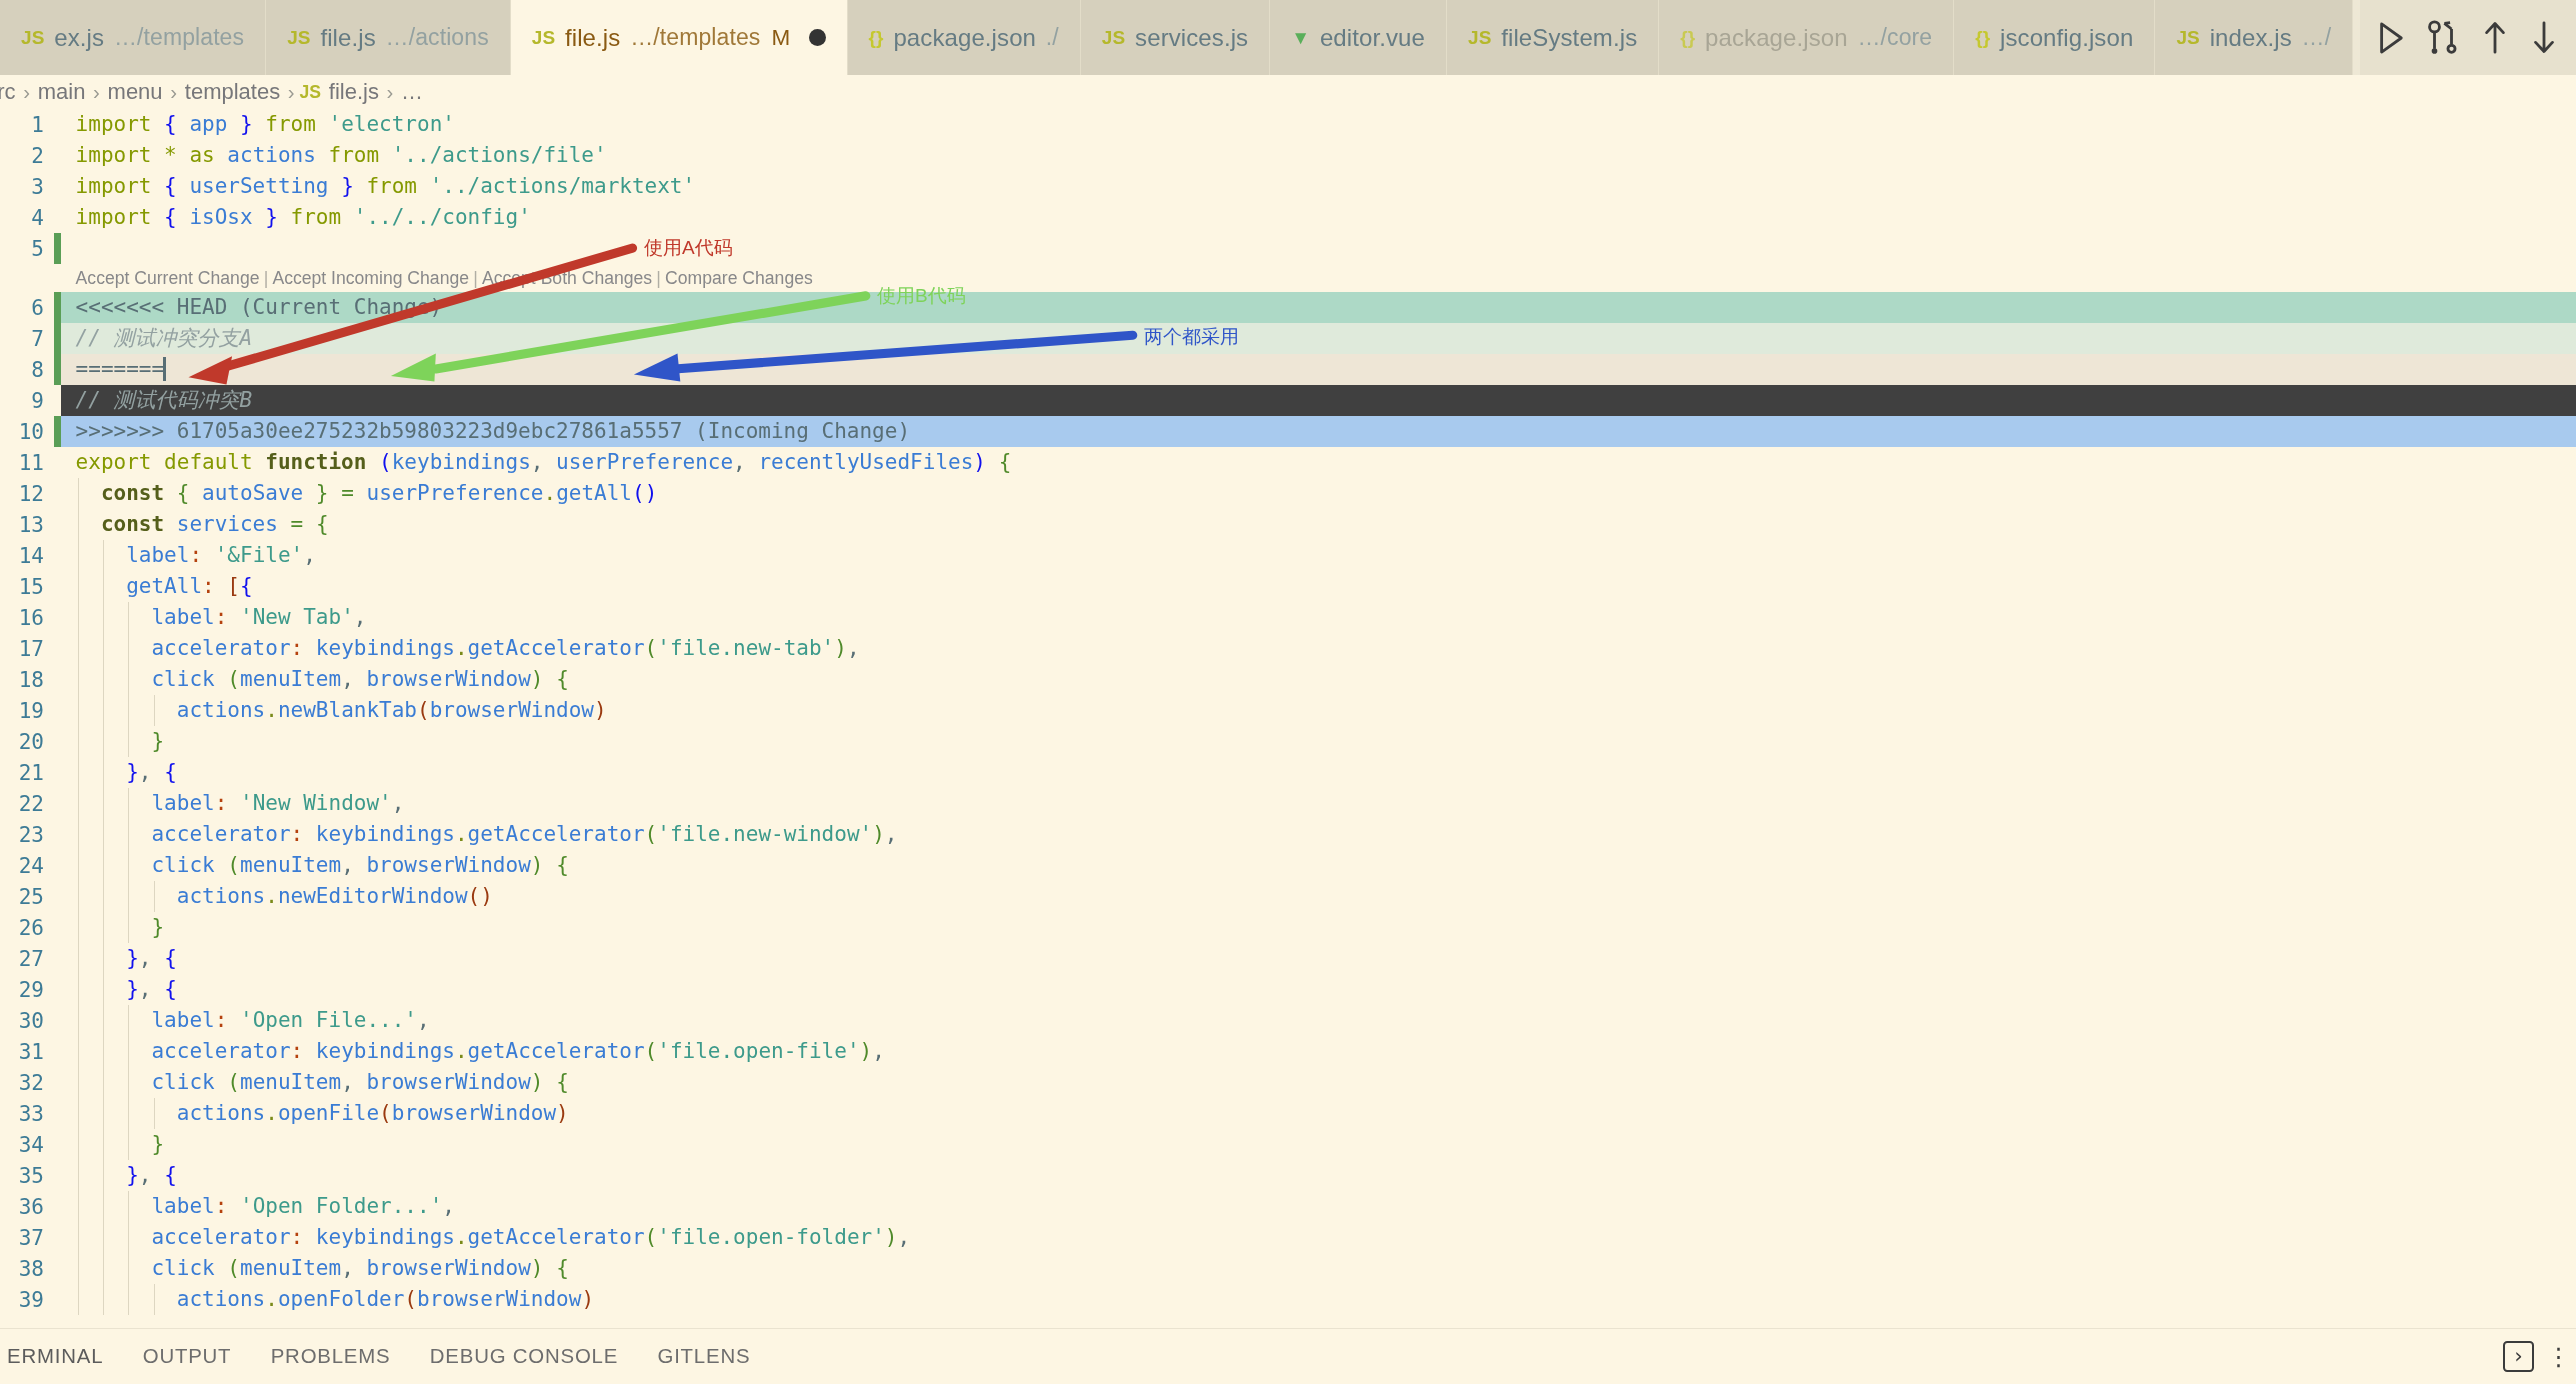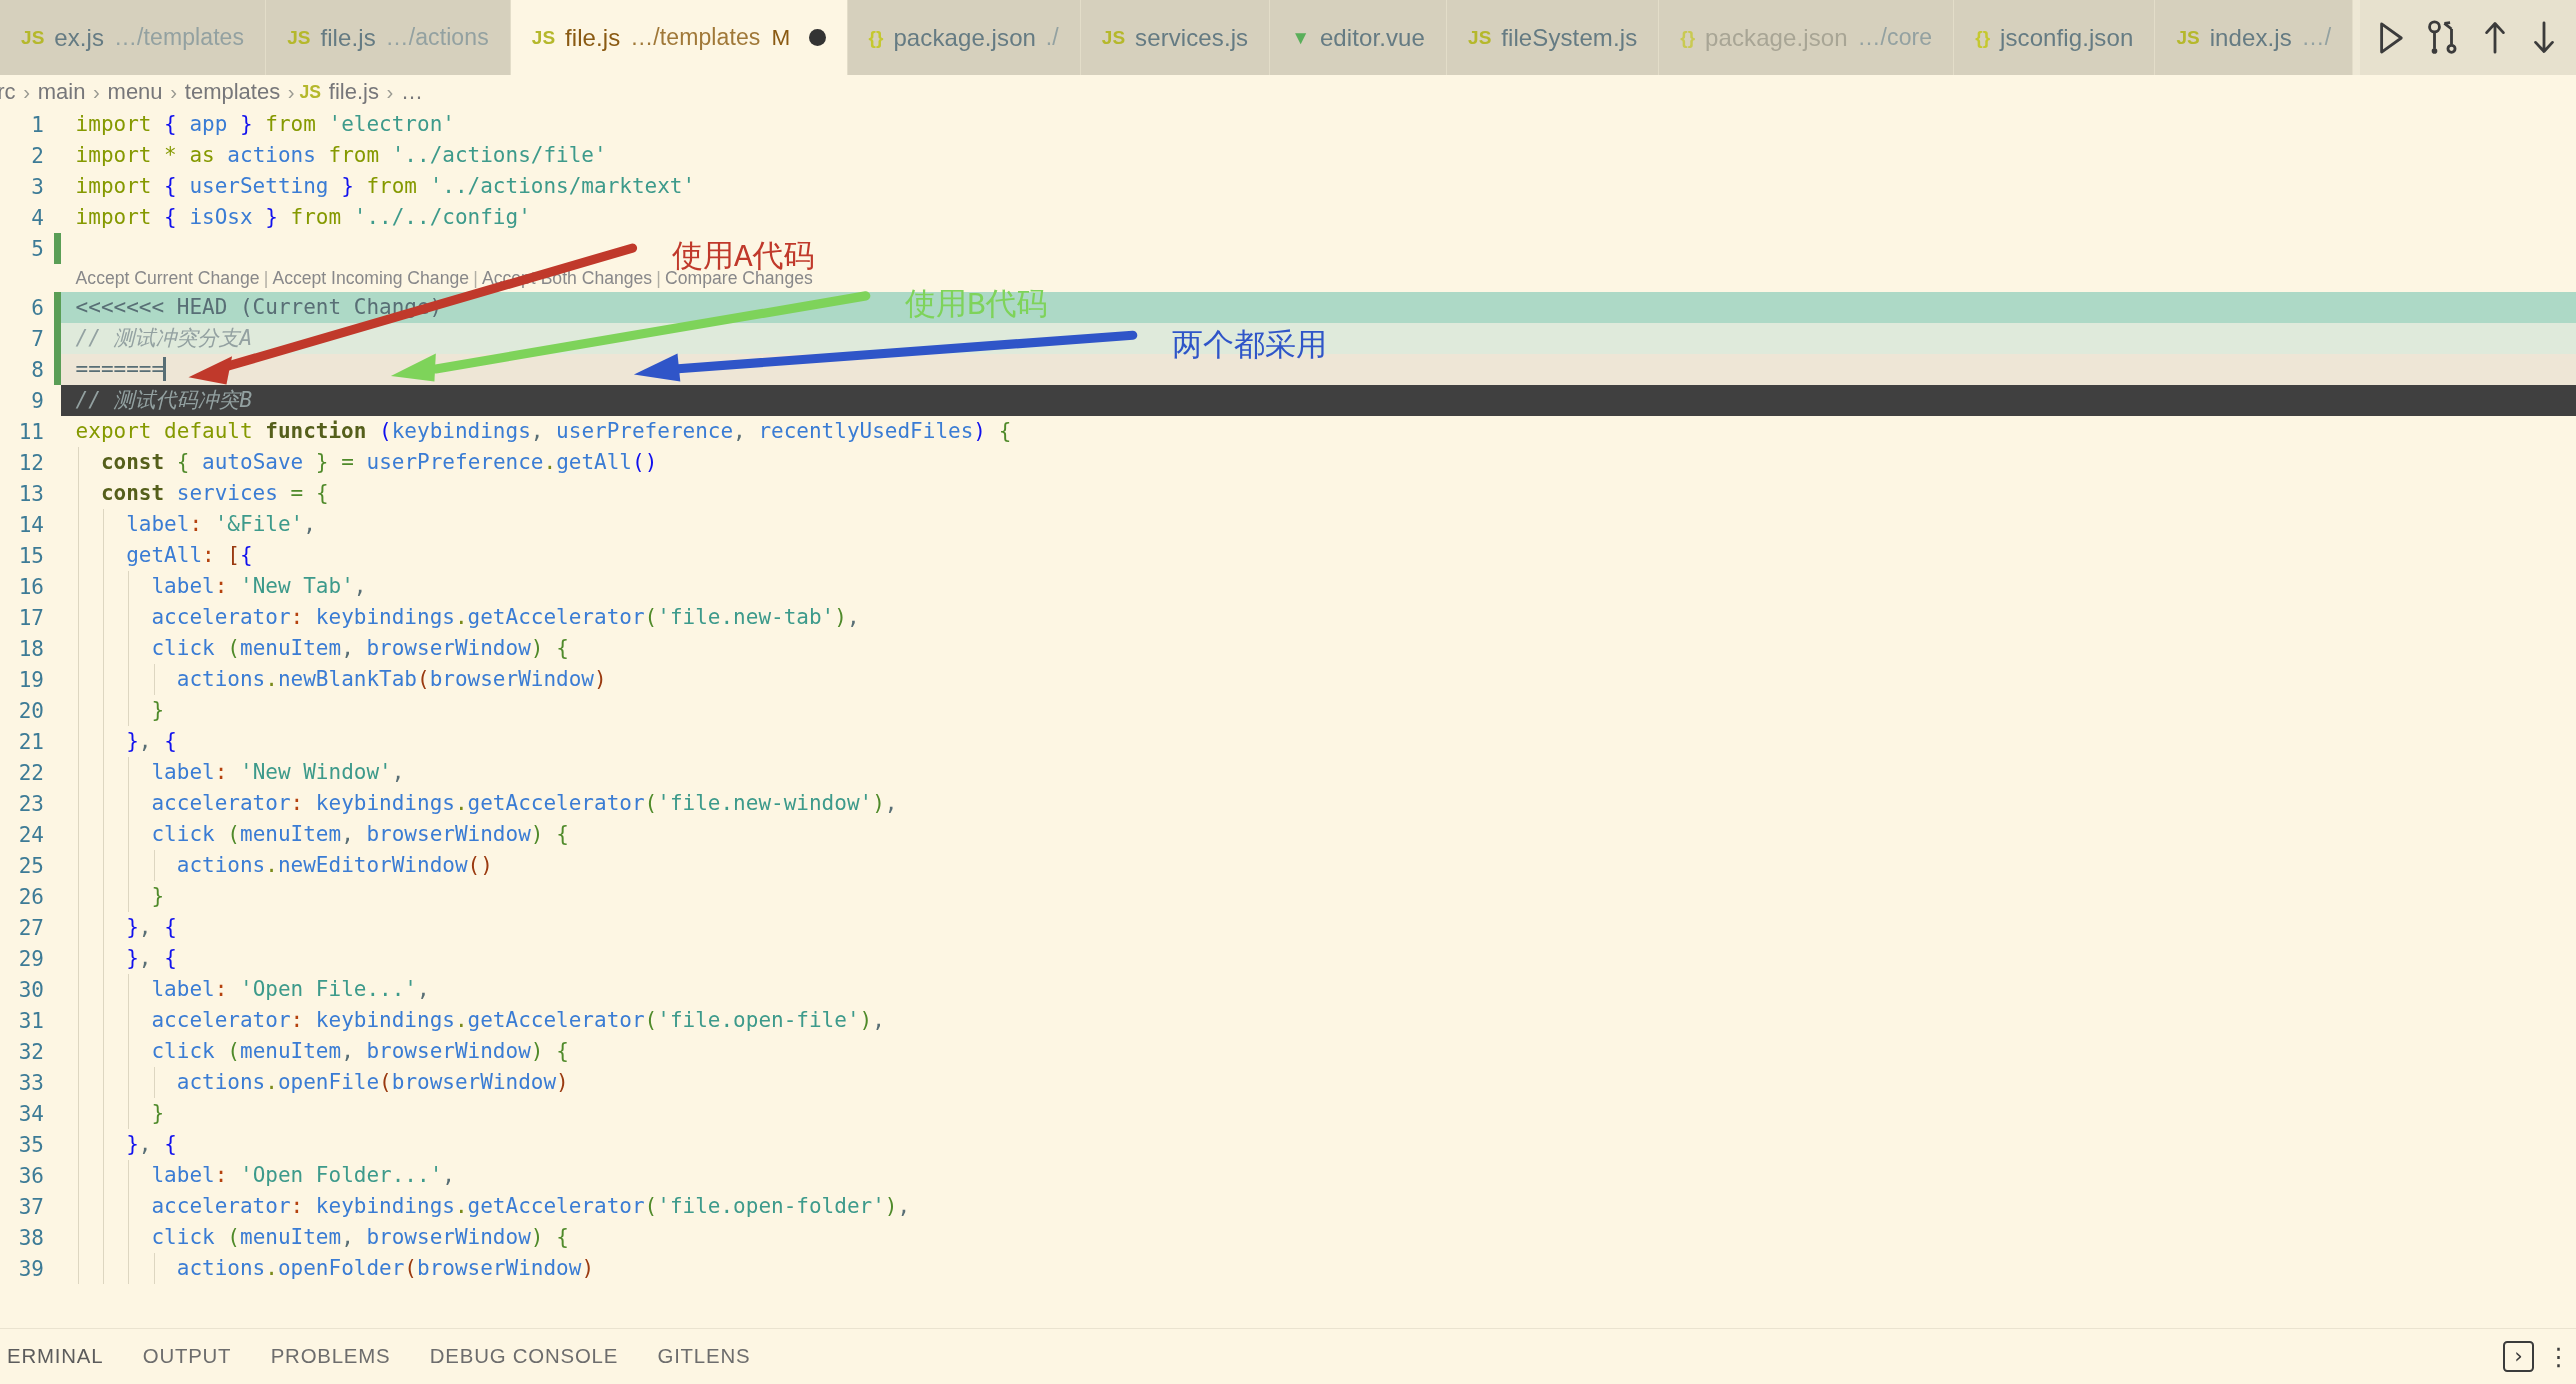--- a/index.html
+++ b/index.html
@@ -220,24 +220,23 @@
   .anno {
     position: absolute;
     top: 0; left: 0;
     width: 2576px;
     height: 1384px;
     pointer-events: none;
     z-index: 50;
   }
   .anno-label {
     position: absolute;
-    font-family: Liberation Mono, monospace;
-    font-size: 31px;
+    font-family: Liberation Sans, sans-serif;
+    font-size: 19px;
     white-space: nowrap;
-    margin-left: 28px;
   }
   #lblA { left: 644px; top: 126px; color: #c0392b; }
   #lblB { left: 877px; top: 174px; color: #7ed35a; }
   #lblC { left: 1144px; top: 215px; color: #2f55c8; }
 
   
   .panel {
     flex: 0 0 auto;
     height: 55px;
     border-top: 1.4px solid #eae3d0;
@@ -390,20 +389,21 @@
         <div class="row"><span class="gutter">1</span><span class="gitmark"></span><div class="codecell"><span class="k">import </span><span class="br">{ </span><span class="var">app</span><span class="br"> }</span><span class="k"> from </span><span class="str">'electron'</span></div></div>
         <div class="row"><span class="gutter">2</span><span class="gitmark"></span><div class="codecell"><span class="k">import </span><span class="k">* </span><span class="k">as </span><span class="var">actions</span><span class="k"> from </span><span class="str">'../actions/file'</span></div></div>
         <div class="row"><span class="gutter">3</span><span class="gitmark"></span><div class="codecell"><span class="k">import </span><span class="br">{ </span><span class="var">userSetting</span><span class="br"> }</span><span class="k"> from </span><span class="str">'../actions/marktext'</span></div></div>
         <div class="row"><span class="gutter">4</span><span class="gitmark"></span><div class="codecell"><span class="k">import </span><span class="br">{ </span><span class="var">isOsx</span><span class="br"> }</span><span class="k"> from </span><span class="str">'../../config'</span></div></div>
         <div class="row"><span class="gutter">5</span><span class="gitmark mod"></span><div class="codecell"></div></div>
         <div class="row codelens"><span class="gutter"></span><span class="gitmark"></span><div class="codecell"><span class="cl-link">Accept Current Change</span><span class="cl-bar">|</span><span class="cl-link">Accept Incoming Change</span><span class="cl-bar">|</span><span class="cl-link">Accept Both Changes</span><span class="cl-bar">|</span><span class="cl-link">Compare Changes</span></div></div>
         <div class="row cc-current"><span class="gutter">6</span><span class="gitmark mod"></span><div class="codecell"><span class="conf">&lt;&lt;&lt;&lt;&lt;&lt;&lt; HEAD (Current Change)</span></div></div>
         <div class="row cc-currentb"><span class="gutter">7</span><span class="gitmark mod"></span><div class="codecell"><span class="cmt">// 测试冲突分支A</span></div></div>
         <div class="row cc-sep"><span class="gutter">8</span><span class="gitmark mod"></span><div class="codecell"><span class="conf">=======</span><span class="cursor"></span></div></div>
         <div class="row cc-incomingb"><span class="gutter">9</span><span class="gitmark"></span><div class="codecell"><span class="cmt">// 测试代码冲突B</span></div></div>
+        <div class="row cc-incoming"><span class="gutter">10</span><span class="gitmark mod"></span><div class="codecell"><span class="conf">&gt;&gt;&gt;&gt;&gt;&gt;&gt; 61705a30ee275232b59803223d9ebc27861a5557 (Incoming Change)</span></div></div>
         <div class="row"><span class="gutter">11</span><span class="gitmark"></span><div class="codecell"><span class="k">export default </span><span class="kb">function</span><span class="pun"> </span><span class="br">(</span><span class="pn">keybindings</span><span class="pun">, </span><span class="pn">userPreference</span><span class="pun">, </span><span class="pn">recentlyUsedFiles</span><span class="br">)</span><span class="pun"> </span><span class="brg">{</span></div></div>
         <div class="row"><span class="gutter">12</span><span class="gitmark"></span><div class="codecell"><span class="ig" style="left: 17px;"></span><span class="pun">  </span><span class="kb">const</span><span class="pun"> </span><span class="brg">{ </span><span class="var">autoSave</span><span class="brg"> }</span><span class="pun"> </span><span class="grn">=</span><span class="pun"> </span><span class="var">userPreference</span><span class="dot">.</span><span class="fn">getAll</span><span class="br">()</span></div></div>
         <div class="row"><span class="gutter">13</span><span class="gitmark"></span><div class="codecell"><span class="ig" style="left: 17px;"></span><span class="pun">  </span><span class="kb">const</span><span class="pun"> </span><span class="var">services</span><span class="pun"> </span><span class="grn">=</span><span class="pun"> </span><span class="brg">{</span></div></div>
         <div class="row"><span class="gutter">14</span><span class="gitmark"></span><div class="codecell"><span class="ig" style="left: 17px;"></span><span class="ig" style="left: 42px;"></span><span class="pun">    </span><span class="var">label</span><span class="col">:</span><span class="pun"> </span><span class="str">'&amp;File'</span><span class="pun">,</span></div></div>
         <div class="row"><span class="gutter">15</span><span class="gitmark"></span><div class="codecell"><span class="ig" style="left: 17px;"></span><span class="ig" style="left: 42px;"></span><span class="pun">    </span><span class="var">getAll</span><span class="col">:</span><span class="pun"> </span><span class="brr">[</span><span class="br">{</span></div></div>
         <div class="row"><span class="gutter">16</span><span class="gitmark"></span><div class="codecell"><span class="ig" style="left: 17px;"></span><span class="ig" style="left: 42px;"></span><span class="ig" style="left: 67px;"></span><span class="pun">      </span><span class="var">label</span><span class="col">:</span><span class="pun"> </span><span class="str">'New Tab'</span><span class="pun">,</span></div></div>
         <div class="row"><span class="gutter">17</span><span class="gitmark"></span><div class="codecell"><span class="ig" style="left: 17px;"></span><span class="ig" style="left: 42px;"></span><span class="ig" style="left: 67px;"></span><span class="pun">      </span><span class="var">accelerator</span><span class="col">:</span><span class="pun"> </span><span class="var">keybindings</span><span class="dot">.</span><span class="fn">getAccelerator</span><span class="brg">(</span><span class="str">'file.new-tab'</span><span class="brg">)</span><span class="pun">,</span></div></div>
         <div class="row"><span class="gutter">18</span><span class="gitmark"></span><div class="codecell"><span class="ig" style="left: 17px;"></span><span class="ig" style="left: 42px;"></span><span class="ig" style="left: 67px;"></span><span class="pun">      </span><span class="var">click</span><span class="pun"> </span><span class="brg">(</span><span class="pn">menuItem</span><span class="pun">, </span><span class="pn">browserWindow</span><span class="brg">)</span><span class="pun"> </span><span class="brg">{</span></div></div>
         <div class="row"><span class="gutter">19</span><span class="gitmark"></span><div class="codecell"><span class="ig" style="left: 17px;"></span><span class="ig" style="left: 42px;"></span><span class="ig" style="left: 67px;"></span><span class="ig" style="left: 93px;"></span><span class="pun">        </span><span class="var">actions</span><span class="dot">.</span><span class="fn">newBlankTab</span><span class="brr">(</span><span class="pn">browserWindow</span><span class="brr">)</span></div></div>
         <div class="row"><span class="gutter">20</span><span class="gitmark"></span><div class="codecell"><span class="ig" style="left: 17px;"></span><span class="ig" style="left: 42px;"></span><span class="ig" style="left: 67px;"></span><span class="pun">      </span><span class="brg">}</span></div></div>

